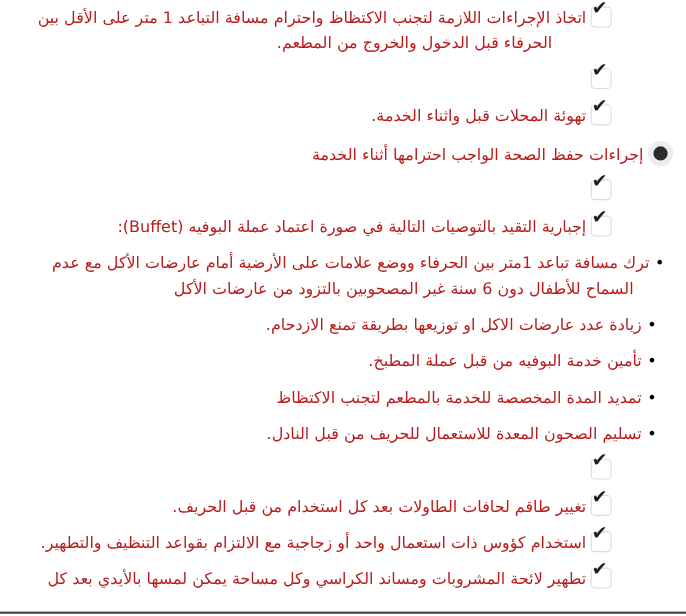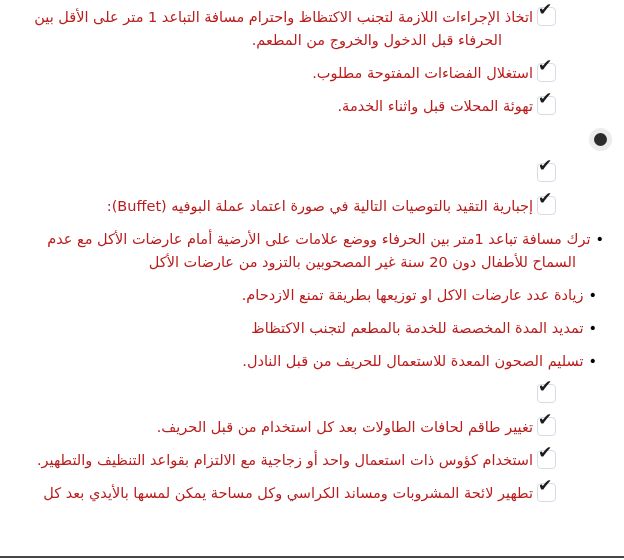--- a/index.html
+++ b/index.html
@@ -78,27 +78,28 @@
     top:556px;left:0;right:0;
     border-top:2px solid #474747;
   }
 </style>
 </head>
 <body>
 
 <div id="page">
   <div id="doc">
       <div class="item type-checkbox hang"><span class="ic-check"><span class="glyph">✔</span></span><span class="txt">اتخاذ الإجراءات اللازمة لتجنب الاكتظاظ واحترام مسافة التباعد 1 متر على الأقل بين الحرفاء قبل الدخول والخروج من المطعم.</span></div>
-      <div class="item type-checkbox"><span class="ic-check"><span class="glyph">✔</span></span><span class="txt">استغلال الفضاءات المفتوحة مطلوب.</span></div>
+      <div class="item type-checkbox"><span class="ic-check"><span class="glyph">✔</span></span></div>
       <div class="item type-checkbox"><span class="ic-check"><span class="glyph">✔</span></span><span class="txt">تهوئة المحلات قبل واثناء الخدمة.</span></div>
-      <div class="item type-radio"><span class="ic-radio"></span></div>
+      <div class="item type-radio"><span class="ic-radio"></span><span class="txt">إجراءات حفظ الصحة الواجب احترامها أثناء الخدمة</span></div>
       <div class="item type-checkbox"><span class="ic-check"><span class="glyph">✔</span></span></div>
       <div class="item type-checkbox"><span class="ic-check"><span class="glyph">✔</span></span><span class="txt">إجبارية التقيد بالتوصيات التالية في صورة اعتماد عملة البوفيه (Buffet):</span></div>
-      <div class="item type-bullet hang"><span class="ic-bullet">•</span><span class="txt">ترك مسافة تباعد 1متر بين الحرفاء ووضع علامات على الأرضية أمام عارضات الأكل مع عدم السماح للأطفال دون 20 سنة غير المصحوبين بالتزود من عارضات الأكل</span></div>
+      <div class="item type-bullet hang"><span class="ic-bullet">•</span><span class="txt">ترك مسافة تباعد 1متر بين الحرفاء ووضع علامات على الأرضية أمام عارضات الأكل مع عدم السماح للأطفال دون 6 سنة غير المصحوبين بالتزود من عارضات الأكل</span></div>
       <div class="item type-bullet"><span class="ic-bullet">•</span><span class="txt">زيادة عدد عارضات الاكل او توزيعها بطريقة تمنع الازدحام.</span></div>
+      <div class="item type-bullet"><span class="ic-bullet">•</span><span class="txt">تأمين خدمة البوفيه من قبل عملة المطبخ.</span></div>
       <div class="item type-bullet"><span class="ic-bullet">•</span><span class="txt">تمديد المدة المخصصة للخدمة بالمطعم لتجنب الاكتظاظ</span></div>
       <div class="item type-bullet"><span class="ic-bullet">•</span><span class="txt">تسليم الصحون المعدة للاستعمال للحريف من قبل النادل.</span></div>
       <div class="item type-checkbox"><span class="ic-check"><span class="glyph">✔</span></span></div>
       <div class="item type-checkbox"><span class="ic-check"><span class="glyph">✔</span></span><span class="txt">تغيير طاقم لحافات الطاولات بعد كل استخدام من قبل الحريف.</span></div>
       <div class="item type-checkbox"><span class="ic-check"><span class="glyph">✔</span></span><span class="txt">استخدام كؤوس ذات استعمال واحد أو زجاجية مع الالتزام بقواعد التنظيف والتطهير.</span></div>
       <div class="item type-checkbox"><span class="ic-check"><span class="glyph">✔</span></span><span class="txt">تطهير لائحة المشروبات ومساند الكراسي وكل مساحة يمكن لمسها بالأيدي بعد كل</span></div>
     </div>
   <div id="bottom-divider"></div>
 </div>
 

